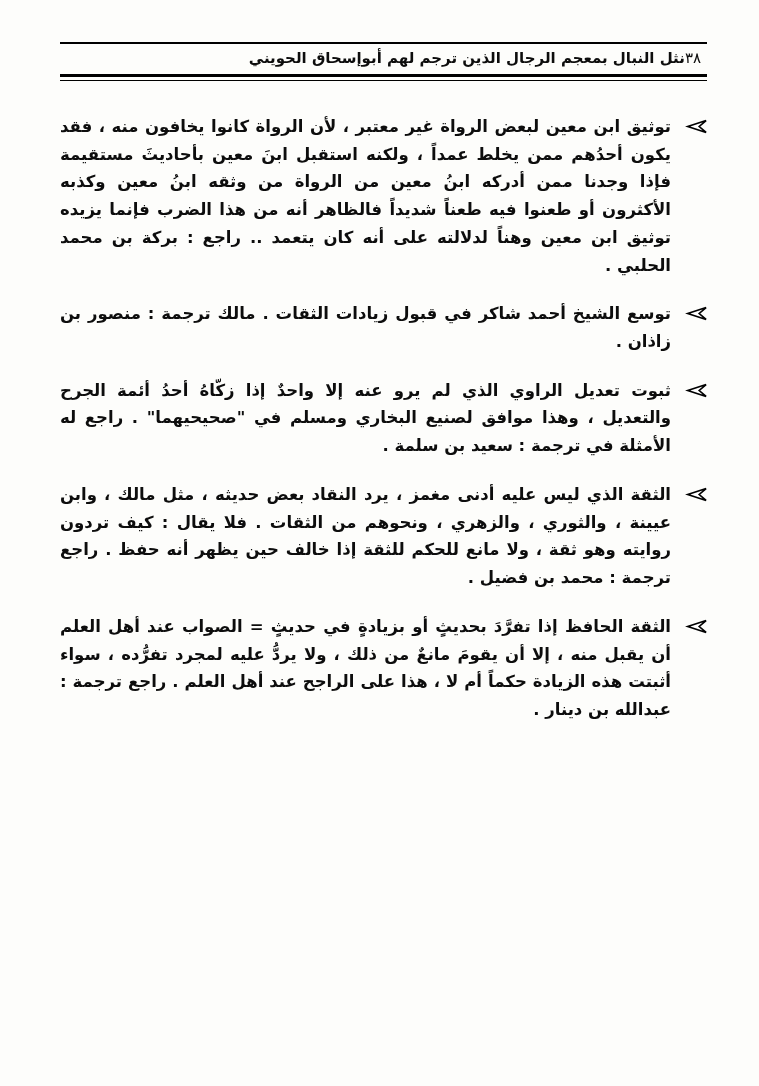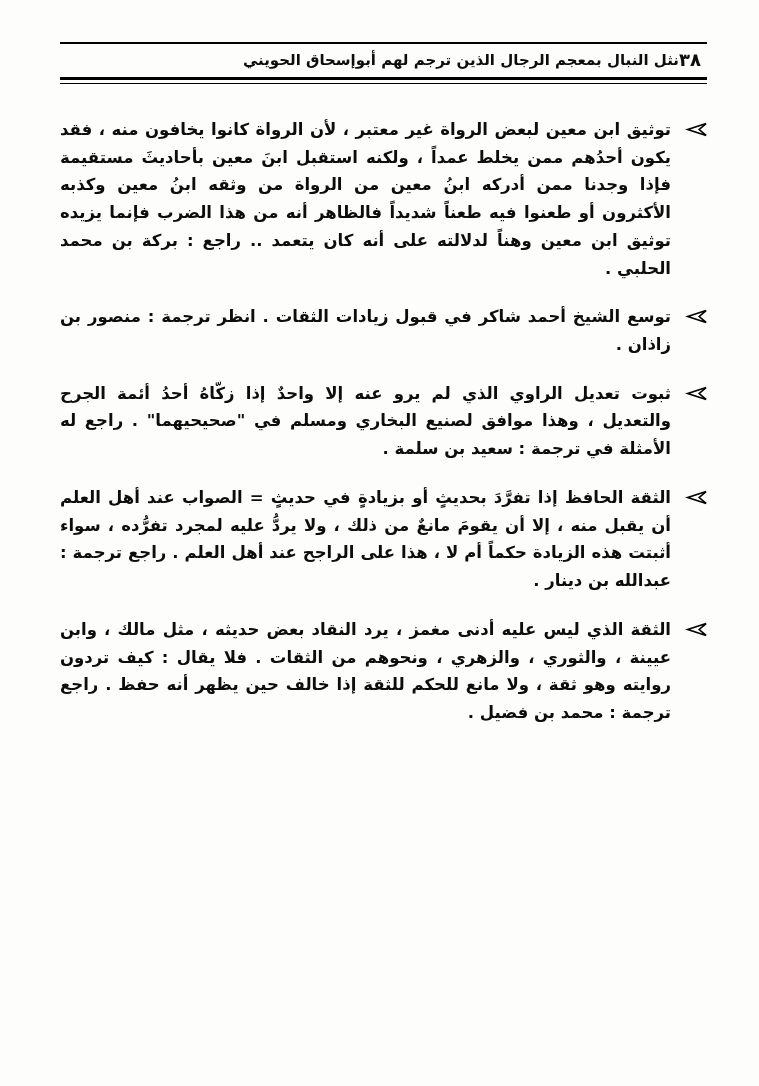--- a/index.html
+++ b/index.html
@@ -24,22 +24,22 @@
   .header {
     border-top: 2px solid #000;
     padding: 5px 4px 7px 4px;
   }
   .header-row {
     display: flex;
     direction: rtl;
     align-items: center;
   }
   .page-number {
-    font-weight: 700;
-    font-size: 18px;
+    font-weight: 400;
+    font-size: 15px;
     letter-spacing: 1px;
     padding-right: 2px;
     flex: 0 0 auto;
   }
   .header-title {
     flex: 1 1 auto;
     text-align: right;
     font-weight: 700;
     font-size: 15px;
     padding-left: 60px;
@@ -103,45 +103,45 @@
     </div>
 
 
 
     <div class="item">
       <span class="bullet">
         <svg width="22" height="15" viewBox="0 0 24 16">
             <path d="M23 1.5 L3 8 L23 14.5 L15.5 8 Z" fill="#fff" stroke="#000" stroke-width="1.8" stroke-linejoin="miter"></path>
           </svg>
       </span>
-      <span class="item-text">توسع الشيخ أحمد شاكر في قبول زيادات الثقات . انظر ترجمة : منصور بن زاذان .</span>
+      <span class="item-text">توسع الشيخ أحمد شاكر في قبول زيادات الثقات . مالك ترجمة : منصور بن زاذان .</span>
     </div>
 
     <div class="item">
       <span class="bullet">
         <svg width="22" height="15" viewBox="0 0 24 16">
             <path d="M23 1.5 L3 8 L23 14.5 L15.5 8 Z" fill="#fff" stroke="#000" stroke-width="1.8" stroke-linejoin="miter"></path>
           </svg>
       </span>
       <span class="item-text">ثبوت تعديل الراوي الذي لم يرو عنه إلا واحدٌ إذا زكّاهُ أحدُ أئمة الجرح والتعديل ، وهذا موافق لصنيع البخاري ومسلم في "صحيحيهما" . راجع له الأمثلة في ترجمة : سعيد بن سلمة .</span>
     </div>
 
     <div class="item">
       <span class="bullet">
         <svg width="22" height="15" viewBox="0 0 24 16">
             <path d="M23 1.5 L3 8 L23 14.5 L15.5 8 Z" fill="#fff" stroke="#000" stroke-width="1.8" stroke-linejoin="miter"></path>
           </svg>
       </span>
-      <span class="item-text">الثقة الحافظ إذا تفرَّدَ بحديثٍ أو بزيادةٍ في حديثٍ = الصواب عند أهل العلم أن يقبل منه ، إلا أن يقومَ مانعٌ من ذلك ، ولا يردُّ عليه لمجرد تفرُّده ، سواء أثبتت هذه الزيادة حكماً أم لا ، هذا على الراجح عند أهل العلم . راجع ترجمة : عبدالله بن دينار .</span>
+      <span class="item-text">الثقة الذي ليس عليه أدنى مغمز ، يرد النقاد بعض حديثه ، مثل مالك ، وابن عيينة ، والثوري ، والزهري ، ونحوهم من الثقات . فلا يقال : كيف تردون روايته وهو ثقة ، ولا مانع للحكم للثقة إذا خالف حين يظهر أنه حفظ . راجع ترجمة : محمد بن فضيل .</span>
     </div>
 
     <div class="item">
       <span class="bullet">
         <svg width="22" height="15" viewBox="0 0 24 16">
             <path d="M23 1.5 L3 8 L23 14.5 L15.5 8 Z" fill="#fff" stroke="#000" stroke-width="1.8" stroke-linejoin="miter"></path>
           </svg>
       </span>
-      <span class="item-text">الثقة الذي ليس عليه أدنى مغمز ، يرد النقاد بعض حديثه ، مثل مالك ، وابن عيينة ، والثوري ، والزهري ، ونحوهم من الثقات . فلا يقال : كيف تردون روايته وهو ثقة ، ولا مانع للحكم للثقة إذا خالف حين يظهر أنه حفظ . راجع ترجمة : محمد بن فضيل .</span>
+      <span class="item-text">الثقة الحافظ إذا تفرَّدَ بحديثٍ أو بزيادةٍ في حديثٍ = الصواب عند أهل العلم أن يقبل منه ، إلا أن يقومَ مانعٌ من ذلك ، ولا يردُّ عليه لمجرد تفرُّده ، سواء أثبتت هذه الزيادة حكماً أم لا ، هذا على الراجح عند أهل العلم . راجع ترجمة : عبدالله بن دينار .</span>
     </div>
 
 
   </div>
 </div>
 
 </body></html>

